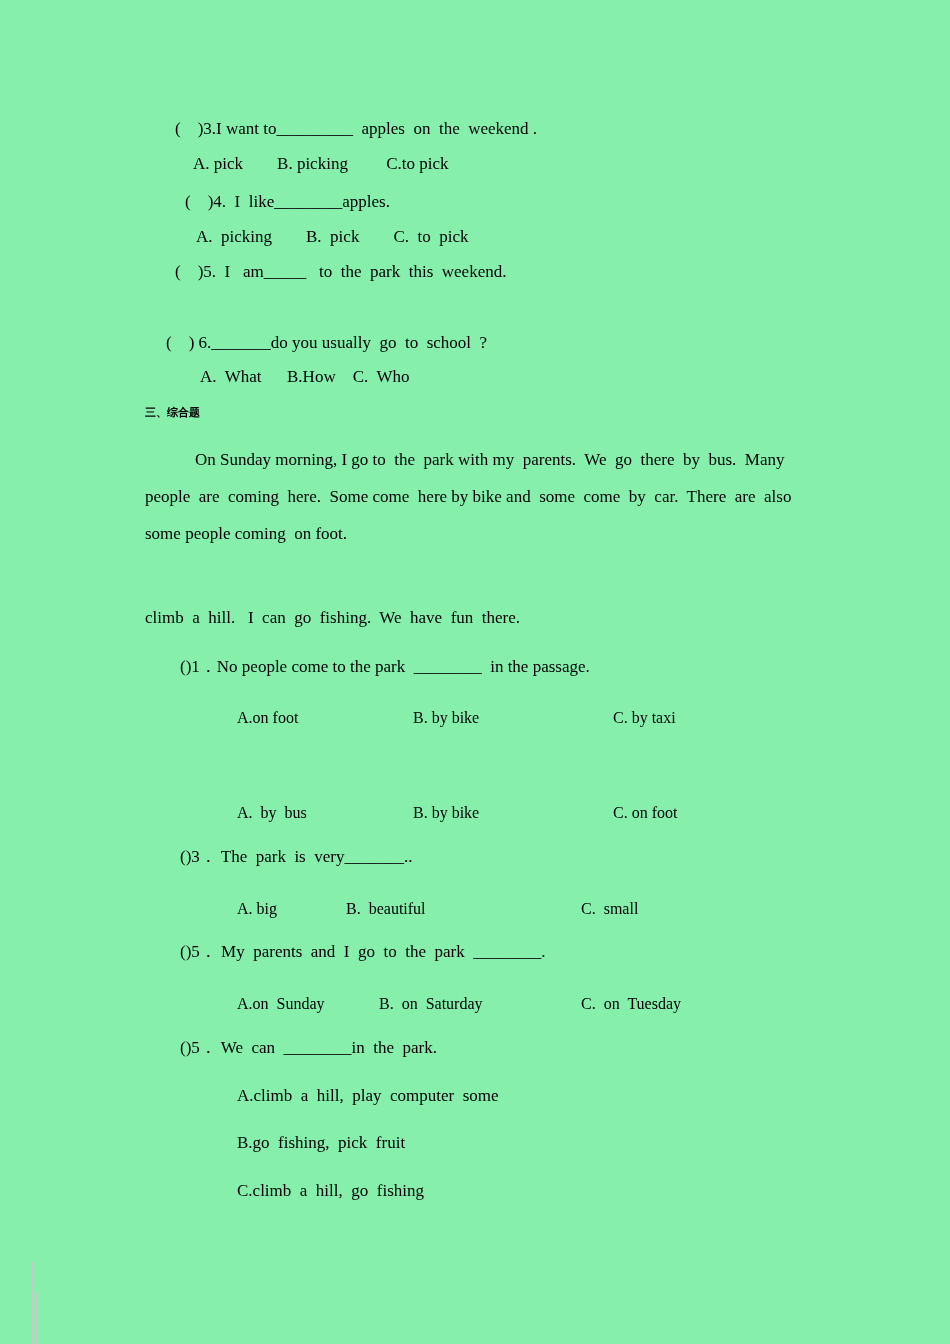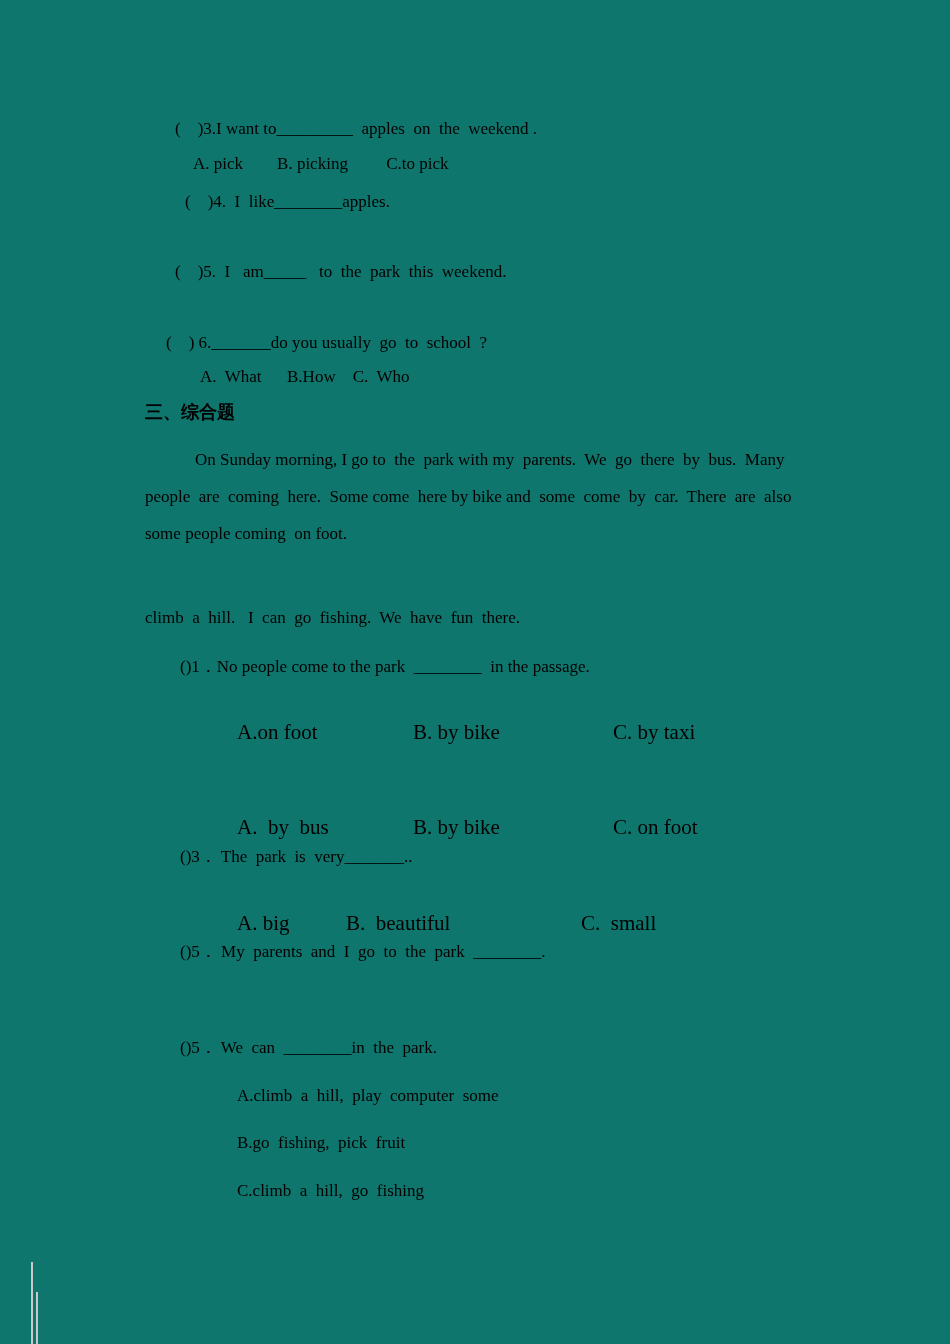--- a/index.html
+++ b/index.html
@@ -4,61 +4,62 @@
 <style>
   html, body {
     margin: 0;
     padding: 0;
     background: #ffffff;
   }
   .page {
     position: relative;
     width: 950px;
     height: 1344px;
-    background: #0f766e;
+    background: #86efac;
     overflow: hidden;
     font-family: "Liberation Serif", serif;
     color: #000000;
   }
   .ln {
     position: absolute;
     white-space: pre;
     font-size: 17px;
     line-height: 22px;
   }
   .heading {
     font-weight: bold;
-    font-size: 18px;
+    font-size: 11px;
   }
   .optrow {
     position: absolute;
     left: 0;
     width: 100%;
     height: 22px;
   }
   .opt {
     position: absolute;
-    top: 18px;
+    top: 4px;
     white-space: pre;
-    font-size: 21px;
+    font-size: 16px;
     line-height: 22px;
   }
   .edge-mark {
     position: absolute;
     background: #c9c9c9;
   }
 </style>
 </head>
 <body>
 
 <div class="page">
 
   <div class="ln" style="left:175px; top:118px">(    )3.I want to_________  apples  on  the  weekend .</div>
   <div class="ln" style="left:193px; top:153px">A. pick        B. picking         C.to pick</div>
   <div class="ln" style="left:185px; top:191px">(    )4.  I  like________apples.</div>
+  <div class="ln" style="left:196px; top:226px">A.  picking        B.  pick        C.  to  pick</div>
   <div class="ln" style="left:175px; top:261px">(    )5.  I   am_____   to  the  park  this  weekend.</div>
   <div class="ln" style="left:166px; top:332px">(    ) 6._______do you usually  go  to  school  ?</div>
   <div class="ln" style="left:200px; top:366px">A.  What      B.How    C.  Who</div>
 
   <div class="ln heading" style="left:145px; top:401px">三、综合题</div>
 
   <div class="ln" style="left:195px; top:449px">On Sunday morning, I go to  the  park with my  parents.  We  go  there  by  bus.  Many</div>
   <div class="ln" style="left:145px; top:486px">people  are  coming  here.  Some come  here by bike and  some  come  by  car.  There  are  also</div>
   <div class="ln" style="left:145px; top:523px">some people coming  on foot.</div>
   <div class="ln" style="left:145px; top:607px">climb  a  hill.   I  can  go  fishing.  We  have  fun  there.</div>
@@ -77,20 +78,25 @@
   </div>
 
   <div class="ln" style="left:180px; top:846px">()3． The  park  is  very_______..</div>
   <div class="optrow" style="top:894px">
     <span class="opt" style="left:237px">A. big</span>
     <span class="opt" style="left:346px">B.  beautiful</span>
     <span class="opt" style="left:581px">C.  small</span>
   </div>
 
   <div class="ln" style="left:180px; top:941px">()5． My  parents  and  I  go  to  the  park  ________.</div>
+  <div class="optrow" style="top:989px">
+    <span class="opt" style="left:237px">A.on  Sunday</span>
+    <span class="opt" style="left:379px">B.  on  Saturday</span>
+    <span class="opt" style="left:581px">C.  on  Tuesday</span>
+  </div>
 
   <div class="ln" style="left:180px; top:1037px">()5． We  can  ________in  the  park.</div>
   <div class="ln" style="left:237px; top:1085px">A.climb  a  hill,  play  computer  some</div>
   <div class="ln" style="left:237px; top:1132px">B.go  fishing,  pick  fruit</div>
   <div class="ln" style="left:237px; top:1180px">C.climb  a  hill,  go  fishing</div>
 
   <div class="edge-mark" style="left:31px; top:1262px; width:2px; height:82px"></div>
   <div class="edge-mark" style="left:36px; top:1292px; width:2px; height:52px"></div>
 
 </div>

